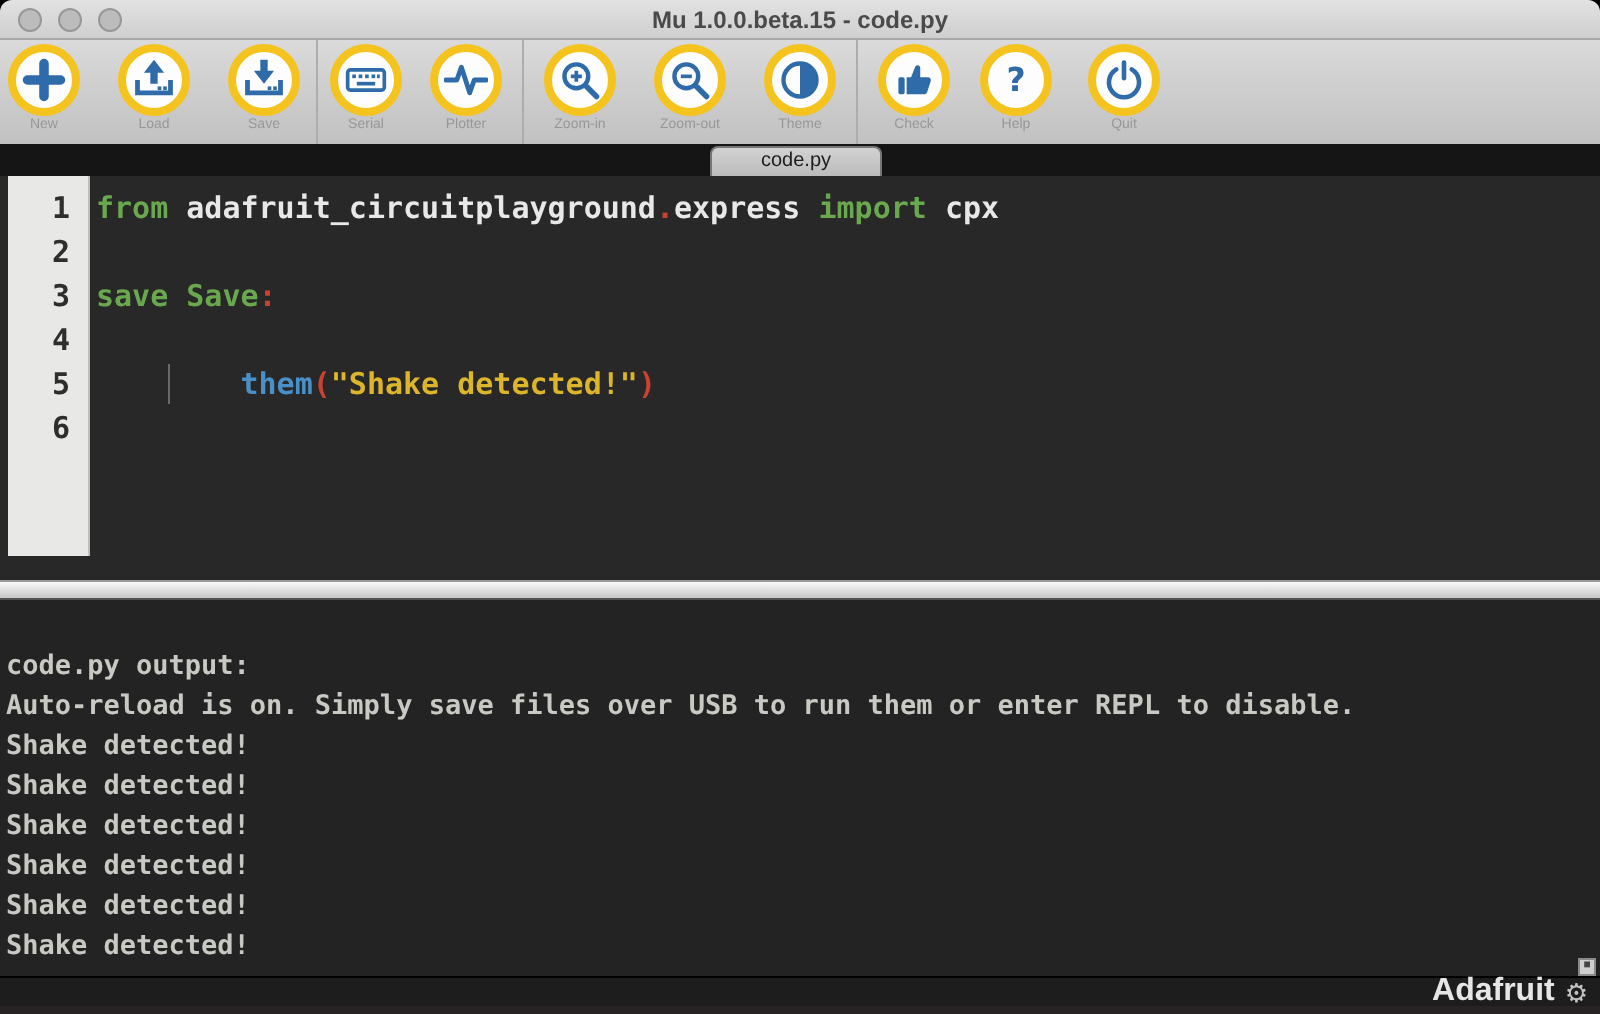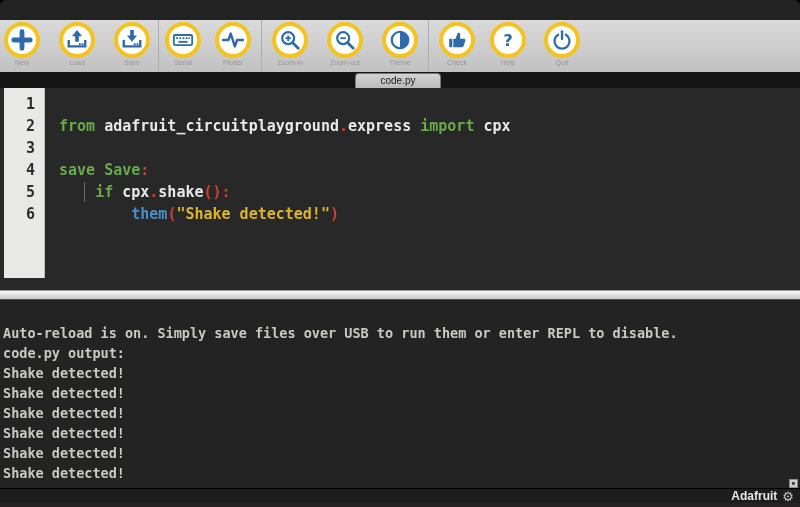--- a/index.html
+++ b/index.html
@@ -56,21 +56,21 @@
   .gutter-bg{
     position:absolute;left:4px;top:0;width:41px;height:190px;background:#e8e8e6;
     border-right:1px solid #bdbdbd;
   }
   .code-rows{position:absolute;left:0;top:5px;width:800px;}
   .code-line{display:flex;height:22px;line-height:22px;white-space:pre;
     font-size:15px;font-weight:bold;}
   .code-line .num{
     width:45px;flex:0 0 45px;text-align:right;padding-right:10px;color:#2e2e2e;
   }
-  .code-line .src{padding-left:14px;color:#e8e8e8;margin-top:22px;}
+  .code-line .src{padding-left:3px;color:#e8e8e8;}
   .tok-kw{color:#69a84e;}
   .tok-op{color:#cb4232;}
   .tok-fn{color:#4a90c8;}
   .tok-str{color:#ddb52b;}
   .tok-pl{color:#e8e8e8;}
   .indent-guide{
     position:absolute;left:84px;top:94px;width:1px;height:20px;background:#6a6a6a;
   }
   
   .splitter{
@@ -88,31 +88,39 @@
   .scroll-corner{
     position:absolute;right:2px;top:479px;width:9px;height:9px;background:#cfcfcf;
     border:1px solid #8a8a8a;font-size:6px;line-height:7px;text-align:center;color:#444;
   }
   
   .statusbar{
     position:absolute;left:0;top:488px;width:800px;height:15px;background:#1d1d1d;
     border-top:1px solid #000;display:flex;align-items:center;justify-content:flex-end;
     padding-right:6px;gap:5px;
   }
-  .mode-label{font-size:12px;font-weight:bold;color:#e6e6e6;}
+  .mode-label{font-size:16px;font-weight:bold;color:#e6e6e6;}
   .gear{font-size:13px;color:#c2c2c2;line-height:13px;}
   .bottom-strip{
     position:absolute;left:0;top:503px;width:800px;height:4px;background:#272324;
   }
 </style>
 </head>
 <body>
 
 <div class="window">
 
+  <div class="titlebar">
+    <div class="traffic-lights">
+      <span class="light"></span>
+      <span class="light"></span>
+      <span class="light"></span>
+    </div>
+    <div class="titletext">Mu 1.0.0.beta.15 - code.py</div>
+  </div>
 
   <div class="toolbar" id="toolbar">
       <div class="tool-sep" style="left: 158px;"></div>
       <div class="tool-sep" style="left: 261px;"></div>
       <div class="tool-sep" style="left: 428px;"></div>
       <div class="tool-button" style="left: 0px;">
         <div class="tool-circle">
           <svg width="22" height="22" viewBox="0 0 24 24">
             <path d="M12 3v18M3 12h18" stroke="#2e6ba8" stroke-width="5.2" stroke-linecap="round"></path>
           </svg>
@@ -225,32 +233,32 @@
   <div class="tabbar" id="tabbar">
       <div class="tab">code.py</div>
     </div>
 
   <div class="editor" id="editor">
     <div class="gutter-bg"></div>
     <div class="code-rows" id="code-rows">
         <div class="code-line"><span class="num">1</span><span class="src"><span class="tok-kw">from</span><span class="tok-pl"> adafruit_circuitplayground</span><span class="tok-op">.</span><span class="tok-pl">express</span><span class="tok-pl"> </span><span class="tok-kw">import</span><span class="tok-pl"> cpx</span></span></div>
         <div class="code-line"><span class="num">2</span><span class="src"></span></div>
         <div class="code-line"><span class="num">3</span><span class="src"><span class="tok-kw">save</span><span class="tok-pl"> </span><span class="tok-kw">Save</span><span class="tok-op">:</span></span></div>
-        <div class="code-line"><span class="num">4</span><span class="src"><span class="tok-pl">    </span><span class="tok-kw">if</span><span class="tok-pl"> cpx</span><span class="tok-op">.</span><span class="tok-pl">shake</span><span class="tok-op">():</span></span></div>
+        <div class="code-line"><span class="num">4</span></div>
         <div class="code-line"><span class="num">5</span><span class="src"><span class="tok-pl">        </span><span class="tok-fn">them</span><span class="tok-op">(</span><span class="tok-str">"Shake detected!"</span><span class="tok-op">)</span></span></div>
         <div class="code-line"><span class="num">6</span><span class="src"></span></div>
       </div>
     <div class="indent-guide"></div>
   </div>
 
   <div class="splitter"></div>
 
   <div class="serial" id="serial">
+      <div class="serial-line">code.py output:</div>
       <div class="serial-line">Auto-reload is on. Simply save files over USB to run them or enter REPL to disable.</div>
-      <div class="serial-line">code.py output:</div>
       <div class="serial-line">Shake detected!</div>
       <div class="serial-line">Shake detected!</div>
       <div class="serial-line">Shake detected!</div>
       <div class="serial-line">Shake detected!</div>
       <div class="serial-line">Shake detected!</div>
       <div class="serial-line">Shake detected!</div>
     </div>
 
   <div class="scroll-corner">■</div>
 

